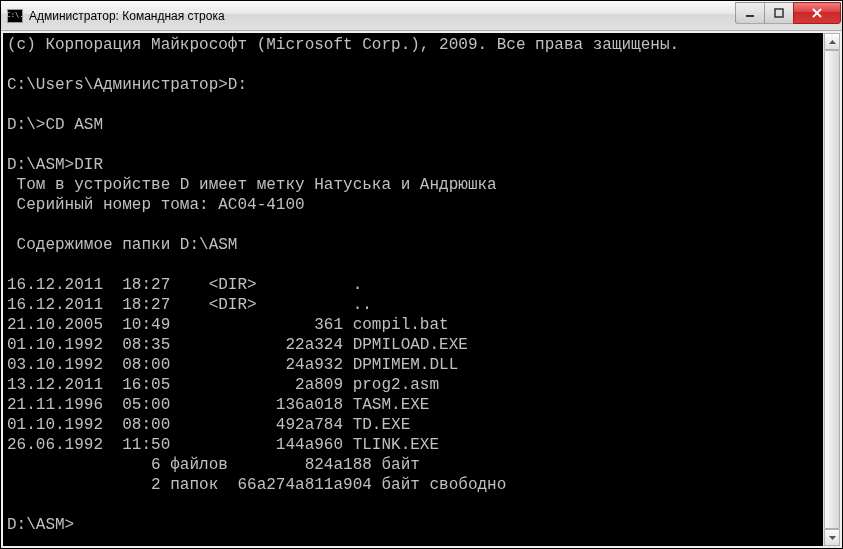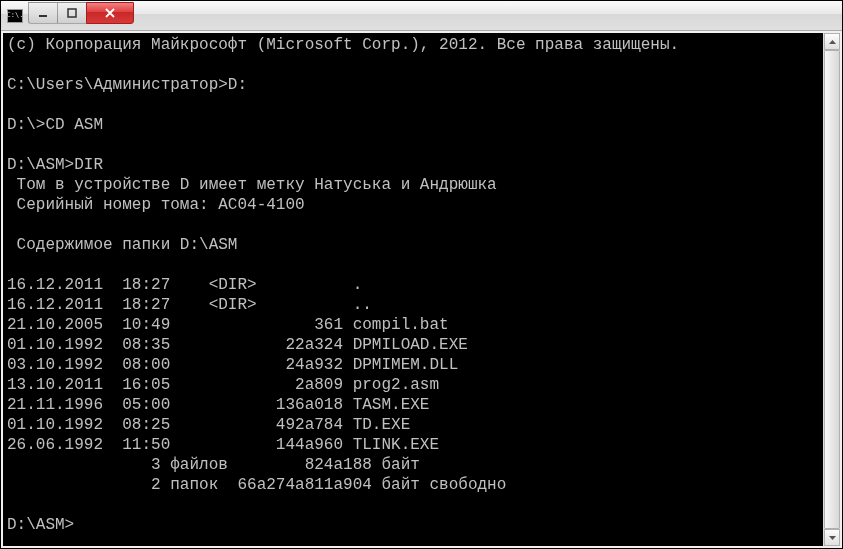--- a/index.html
+++ b/index.html
@@ -125,62 +125,63 @@
     border: 1px solid #b0b0b0;
     border-radius: 1px;
   }
 </style>
 </head>
 <body>
 
 <div class="window">
   <div class="titlebar">
     <div class="titlebar-icon">C:\.</div>
+    <div class="titlebar-text">Администратор: Командная строка</div>
     <div class="win-controls">
       <div class="win-btn min">
         <svg width="10" height="10" viewBox="0 0 10 10">
             <rect x="1" y="7" width="8" height="2" fill="#333"></rect>
           </svg>
       </div>
       <div class="win-btn max">
         <svg width="10" height="10" viewBox="0 0 10 10">
             <rect x="1" y="1" width="8" height="8" fill="none" stroke="#333" stroke-width="1.5"></rect>
           </svg>
       </div>
       <div class="win-btn close">
         <svg width="12" height="10" viewBox="0 0 12 10">
             <path d="M2 1 L10 9 M10 1 L2 9" stroke="#fff" stroke-width="1.8"></path>
           </svg>
       </div>
     </div>
   </div>
 
   <div class="client-area">
-    <div class="terminal"><span>(c) Корпорация Майкрософт (Microsoft Corp.), 2012. Все права защищены.</span>
+    <div class="terminal"><span>(c) Корпорация Майкрософт (Microsoft Corp.), 2009. Все права защищены.</span>
 
 <span>C:\Users\Администратор&gt;D:</span>
 
 <span>D:\&gt;CD ASM</span>
 
 <span>D:\ASM&gt;DIR</span>
 <span> Том в устройстве D имеет метку Натуська и Андрюшка</span>
 <span> Серийный номер тома: AC04-4100</span>
 
 <span> Содержимое папки D:\ASM</span>
 
 <span>16.12.2011  18:27    &lt;DIR&gt;          .</span>
 <span>16.12.2011  18:27    &lt;DIR&gt;          ..</span>
 <span>21.10.2005  10:49               361 compil.bat</span>
 <span>01.10.1992  08:35            22а324 DPMILOAD.EXE</span>
 <span>03.10.1992  08:00            24а932 DPMIMEM.DLL</span>
-<span>13.10.2011  16:05             2а809 prog2.asm</span>
+<span>13.12.2011  16:05             2а809 prog2.asm</span>
 <span>21.11.1996  05:00           136а018 TASM.EXE</span>
-<span>01.10.1992  08:25           492а784 TD.EXE</span>
+<span>01.10.1992  08:00           492а784 TD.EXE</span>
 <span>26.06.1992  11:50           144а960 TLINK.EXE</span>
-<span>               3 файлов        824а188 байт</span>
+<span>               6 файлов        824а188 байт</span>
 <span>               2 папок  66а274а811а904 байт свободно</span>
 
 <span>D:\ASM&gt;</span></div>
     <div class="scrollbar">
       <div class="sb-btn">
         <svg width="7" height="4" viewBox="0 0 7 4">
             <path d="M3.5 0 L7 4 L0 4 Z" fill="#555"></path>
           </svg>
       </div>
       <div class="sb-track">

